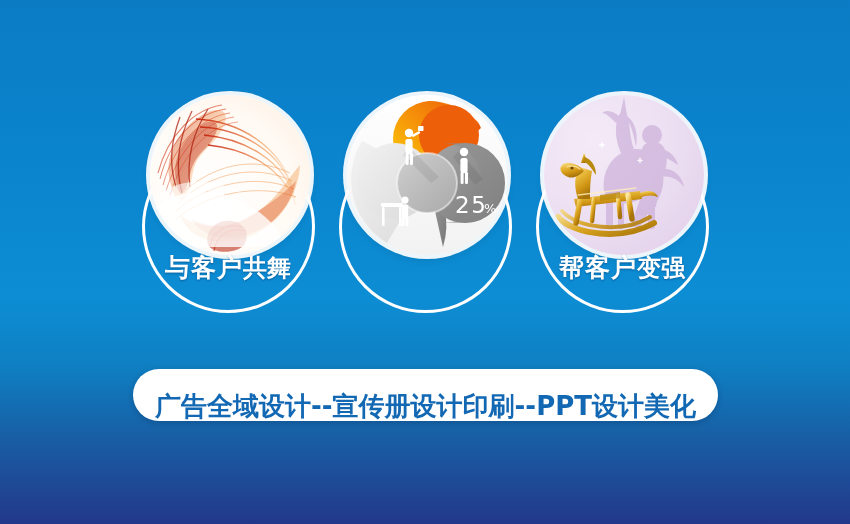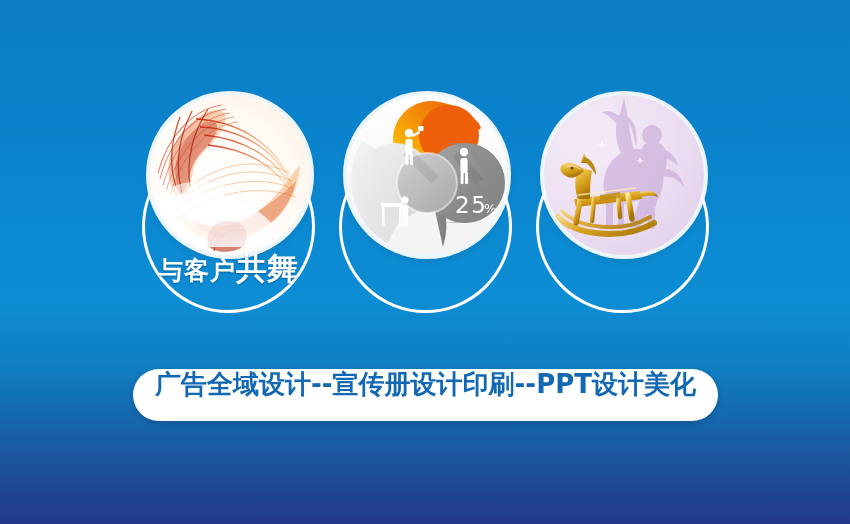--- a/index.html
+++ b/index.html
@@ -87,36 +87,36 @@
     z-index: 3;
     color: #ffffff;
     font-size: 25px;
     font-weight: bold;
     letter-spacing: 1px;
     line-height: 30px;
     text-shadow: 0 1px 2px rgba(0,40,90,0.45);
     white-space: nowrap;
   }
   .card-label .em {
-    font-size: 31px;
+    font-size: 24px;
     letter-spacing: 0px;
   }
 
   
   #banner {
     position: absolute;
     left: 133px;
     top: 369px;
     width: 585px;
     height: 52px;
     background: #ffffff;
     border-radius: 26px;
     box-shadow: 0 2px 6px rgba(0,25,60,0.22);
     display: flex;
-    align-items: flex-start;
+    align-items: flex-end;
     justify-content: center;
     z-index: 4;
   }
   #banner-text {
     color: #1268b3;
     font-size: 26px;
     font-weight: bold;
     letter-spacing: 0px;
     white-space: nowrap;
     line-height: 30px;
@@ -385,20 +385,23 @@
             <path d="M96,98 C104,94 112,96 114,102 C108,100 102,100 96,103 Z" fill="url(#goldG)"></path>
 
             <path d="M56,100 L76,97 L76,103 L56,106 Z" fill="#b88a10" opacity="0.75"></path>
 
             <path d="M34,100 L92,93" stroke="#ffeebb" stroke-width="1.3" stroke-linecap="round" opacity="0.8" fill="none"></path>
             <path d="M36,74 C32,71 27,70 23,72" stroke="#ffeebb" stroke-width="1.2" stroke-linecap="round" opacity="0.75" fill="none"></path>
           </g>
         </svg>
       </div>
 
+      <div class="card-label">
+        <span>帮客户</span><span class="em">变强</span>
+      </div>
     </div>
 
   </div>
 
   <div id="banner">
     <span id="banner-text">广告全域设计--宣传册设计印刷--PPT设计美化</span>
   </div>
 
 </div>
 

